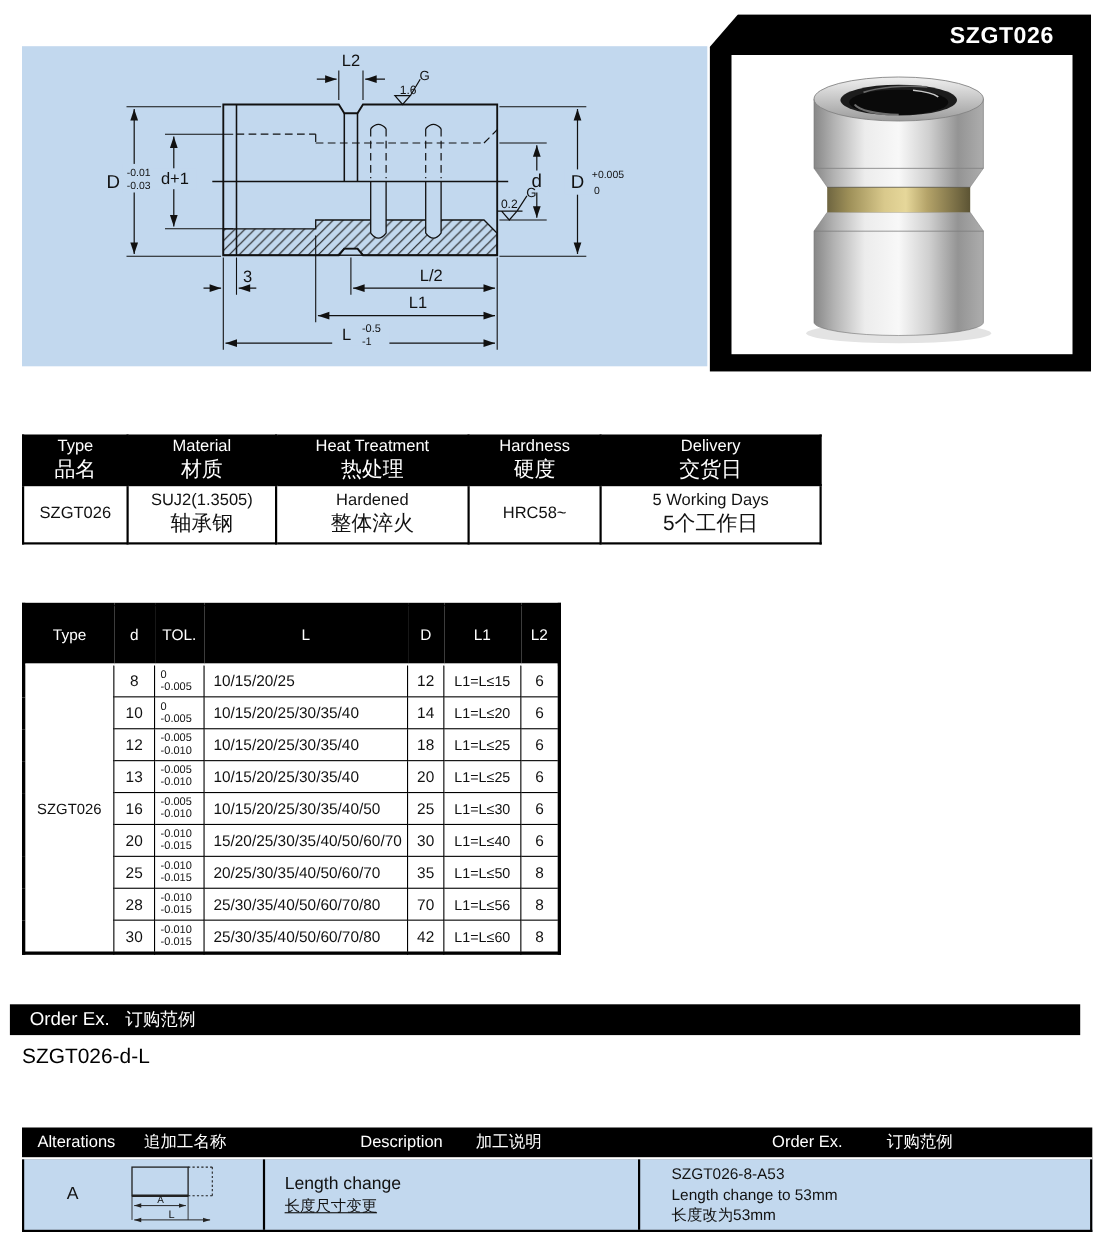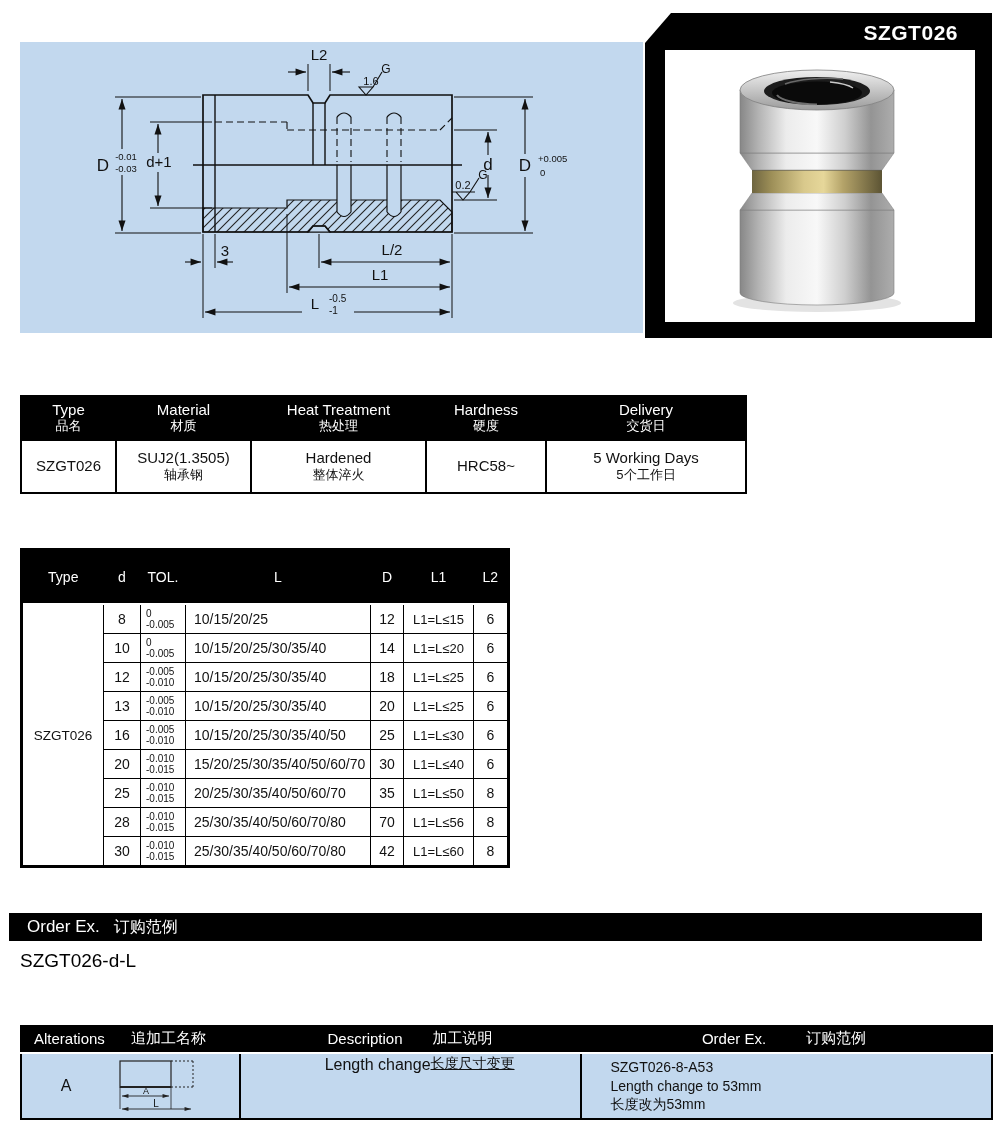--- a/index.html
+++ b/index.html
@@ -14,21 +14,21 @@
   #photo-frame{position:absolute;left:645px;top:13px;width:347px;height:325px;background:#000;
     clip-path:polygon(26px 0,100% 0,100% 100%,0 100%,0 30px);}
   #photo-label{position:absolute;top:8px;right:34px;color:#fff;font-size:21px;font-weight:bold;letter-spacing:.5px;}
   #photo-inner{position:absolute;left:20px;top:37px;width:310px;height:272px;background:#fff;}
 
   
   #spec-table{position:absolute;left:20px;top:395px;width:725px;border-collapse:collapse;table-layout:fixed;}
   #spec-table th{background:#000;color:#fff;font-weight:normal;height:42px;border:2px solid #000;padding:0;}
   #spec-table td{background:#fff;border:2px solid #000;height:51px;text-align:center;padding:0;}
   .en{display:block;font-size:15px;line-height:1.25;}
-  .cn{display:block;font-size:13px;line-height:1.25;font-family:Liberation Mono, monospace;}
+  .cn{display:block;font-size:19px;line-height:1.25;}
 
   
   #dim-table{position:absolute;left:20px;top:548px;width:487px;border-collapse:collapse;table-layout:fixed;border:3px solid #000;}
   #dim-table th{background:#000;color:#fff;font-weight:normal;font-size:14px;height:52px;padding:0;border-bottom:2px solid #fff;}
   #dim-table td{border:1.5px solid #000;height:28px;padding:0;background:#fff;font-size:14px;text-align:center;}
   #dim-table td.tol{font-size:10px;text-align:left;padding-left:5px;line-height:1.15;}
   #dim-table td.lcol{text-align:left;padding-left:8px;}
   #dim-table td.l1col{font-size:13px;}
   #dim-table td.typecol{font-size:13.5px;}
 
@@ -42,21 +42,21 @@
   #alt-table{position:absolute;left:20px;top:1025px;width:973px;}
   #alt-head{display:flex;background:#000;color:#fff;height:27px;align-items:center;border-bottom:2px solid #fff;}
   #alt-head .hc{box-sizing:border-box;display:flex;align-items:center;}
   #alt-head .hc1{width:225px;padding-left:14px;gap:26px;}
   #alt-head .hc2{width:330px;justify-content:center;gap:30px;text-align:right;}
   #alt-head .hc3{width:418px;justify-content:center;gap:40px;}
   #alt-head span{font-size:15px;}
   #alt-body{display:flex;background:#c2d8ee;height:66px;border:2px solid #000;border-top:none;box-sizing:border-box;}
   #alt-body .bc{box-sizing:border-box;}
   #alt-body .bc1{width:223px;display:flex;align-items:center;border-right:2px solid #000;}
-  #alt-body .bc2{width:348px;display:flex;flex-direction:row;justify-content:center;padding-left:18px;border-right:2px solid #000;}
+  #alt-body .bc2{width:348px;display:flex;flex-direction:column;justify-content:center;padding-left:18px;border-right:2px solid #000;}
   #alt-body .bc3{width:416px;display:flex;flex-direction:column;justify-content:center;padding-left:28px;}
   #alt-code{width:88px;text-align:center;font-size:16px;}
   .d-en{font-size:16px;line-height:1.35;}
   .d-cn{font-size:14px;line-height:1.35;text-decoration:underline;}
   .o-line{font-size:14px;line-height:1.35;}
 
   svg text{fill:#111;text-anchor:middle;font-family:"Liberation Sans","DejaVu Sans",sans-serif;}
   svg text.ts{text-anchor:start;}
 </style>
 </head>

